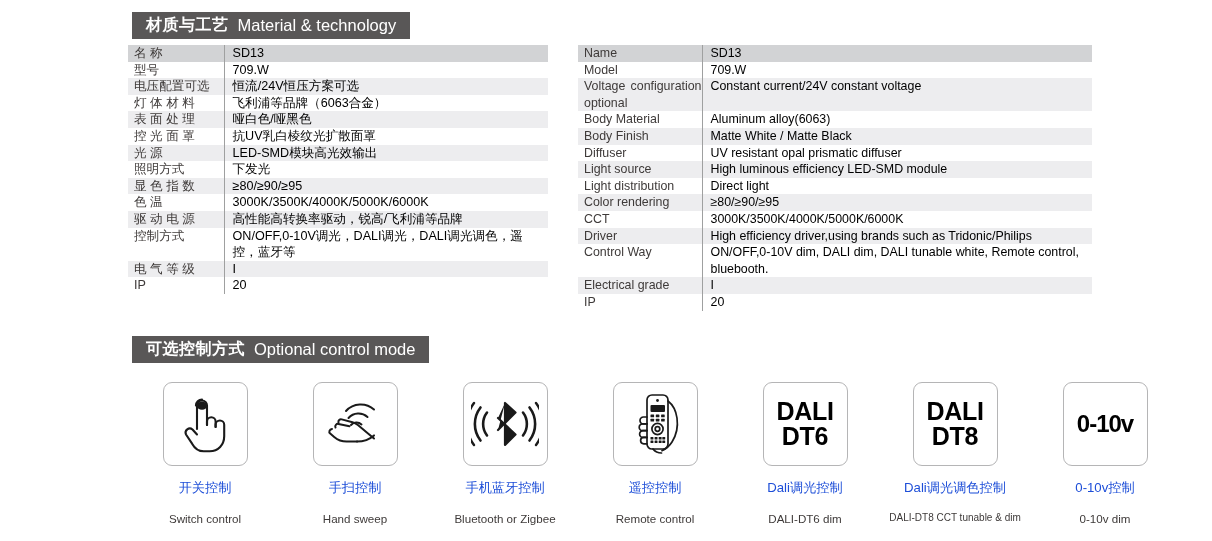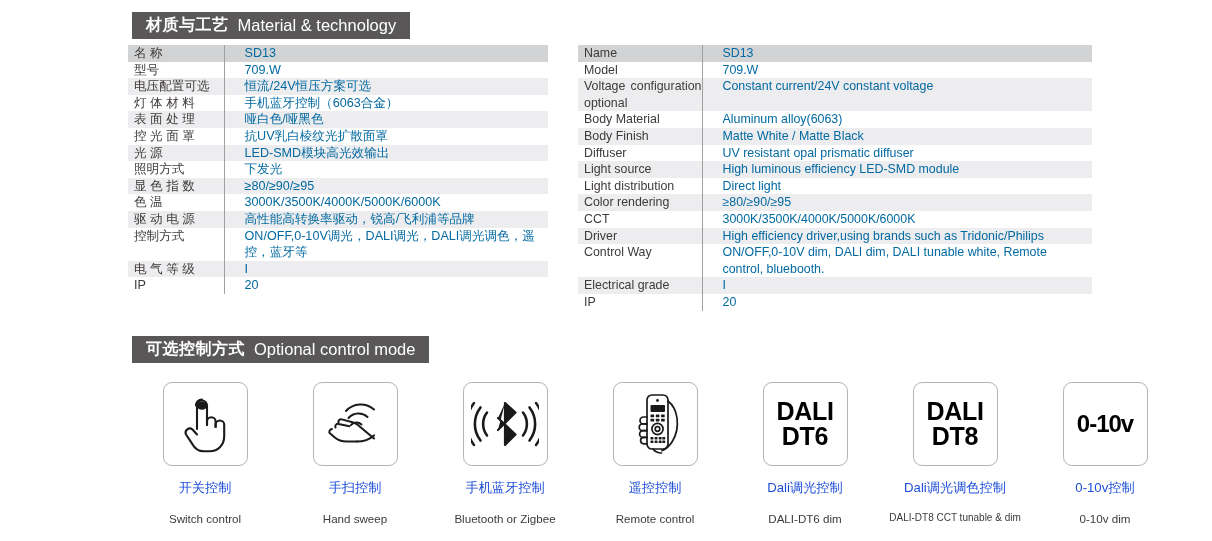--- a/index.html
+++ b/index.html
@@ -55,23 +55,23 @@
     height: 16.6px;
     font-weight: normal;
   }
   .spec-table tr.odd td { background: #ededef; }
   .spec-table tr.even td { background: #ffffff; }
   .spec-table tr.head td { background: #d2d3d5; }
   .spec-table td.label {
     color: #3e3a39;
   }
   .spec-table td.value {
-    color: #0369a1;
+    color: #000000;
     border-left: 1px solid #9fa0a0;
-    padding-left: 20px;
+    padding-left: 8px;
   }
 
   
   #table-cn {
     left: 128px;
     top: 45px;
     width: 420px;
     font-size: 12.6px;
   }
   #table-cn col.c-label { width: 96px; }
@@ -170,21 +170,21 @@
     <tr class="even">
       <td class="label">型号</td>
       <td class="value">709.W</td>
     </tr>
     <tr class="odd">
       <td class="label">电压配置可选</td>
       <td class="value">恒流/24V恒压方案可选</td>
     </tr>
     <tr class="even">
       <td class="label">灯 体 材 料</td>
-      <td class="value">手机蓝牙控制（6063合金）</td>
+      <td class="value">飞利浦等品牌（6063合金）</td>
     </tr>
     <tr class="odd">
       <td class="label">表 面 处 理</td>
       <td class="value">哑白色/哑黑色</td>
     </tr>
     <tr class="even">
       <td class="label">控 光 面 罩</td>
       <td class="value">抗UV乳白棱纹光扩散面罩</td>
     </tr>
     <tr class="odd">

